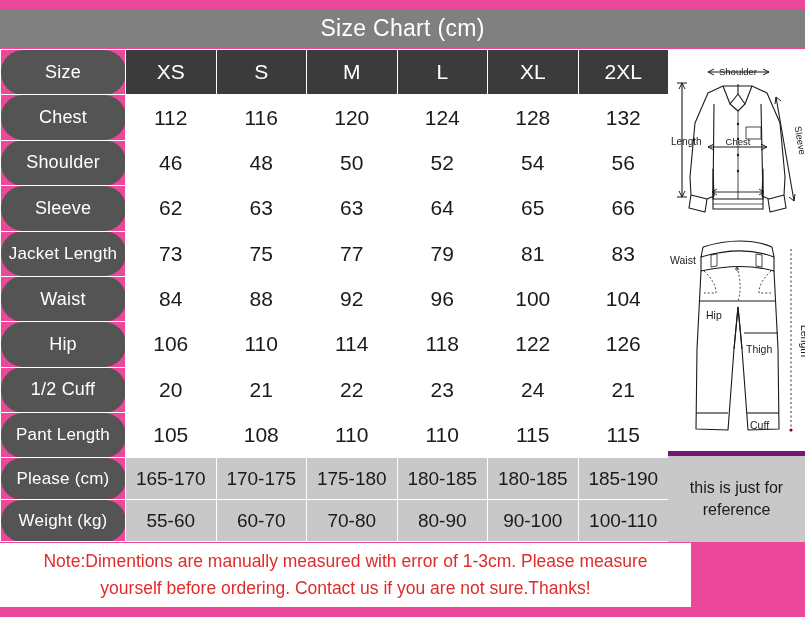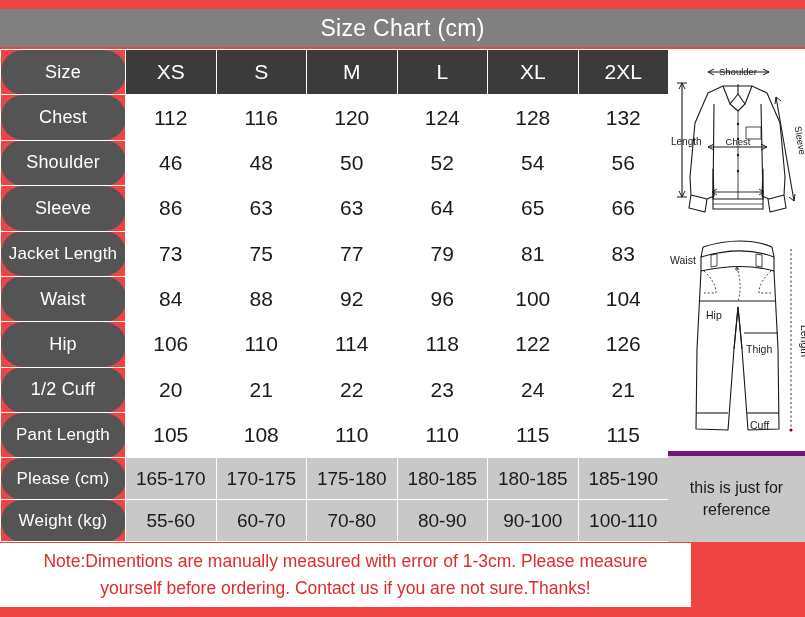--- a/index.html
+++ b/index.html
@@ -7,21 +7,21 @@
     padding: 0;
     background: #ffffff;
   }
   body {
     font-family: "Liberation Sans", sans-serif;
   }
   #chart-root {
     position: relative;
     width: 805px;
     height: 617px;
-    background: #ef4444;
+    background: #ec4899;
     overflow: hidden;
   }
 
   
   .title-band {
     position: absolute;
     left: 0;
     top: 9px;
     width: 805px;
     height: 38px;
@@ -182,21 +182,21 @@
             <td class="rowlabel">Shoulder</td>
             <td class="val">46</td>
             <td class="val">48</td>
             <td class="val">50</td>
             <td class="val">52</td>
             <td class="val">54</td>
             <td class="val">56</td>
           </tr>
           <tr>
             <td class="rowlabel">Sleeve</td>
-            <td class="val">86</td>
+            <td class="val">62</td>
             <td class="val">63</td>
             <td class="val">63</td>
             <td class="val">64</td>
             <td class="val">65</td>
             <td class="val">66</td>
           </tr>
           <tr>
             <td class="rowlabel tight">Jacket Length</td>
             <td class="val">73</td>
             <td class="val">75</td>

